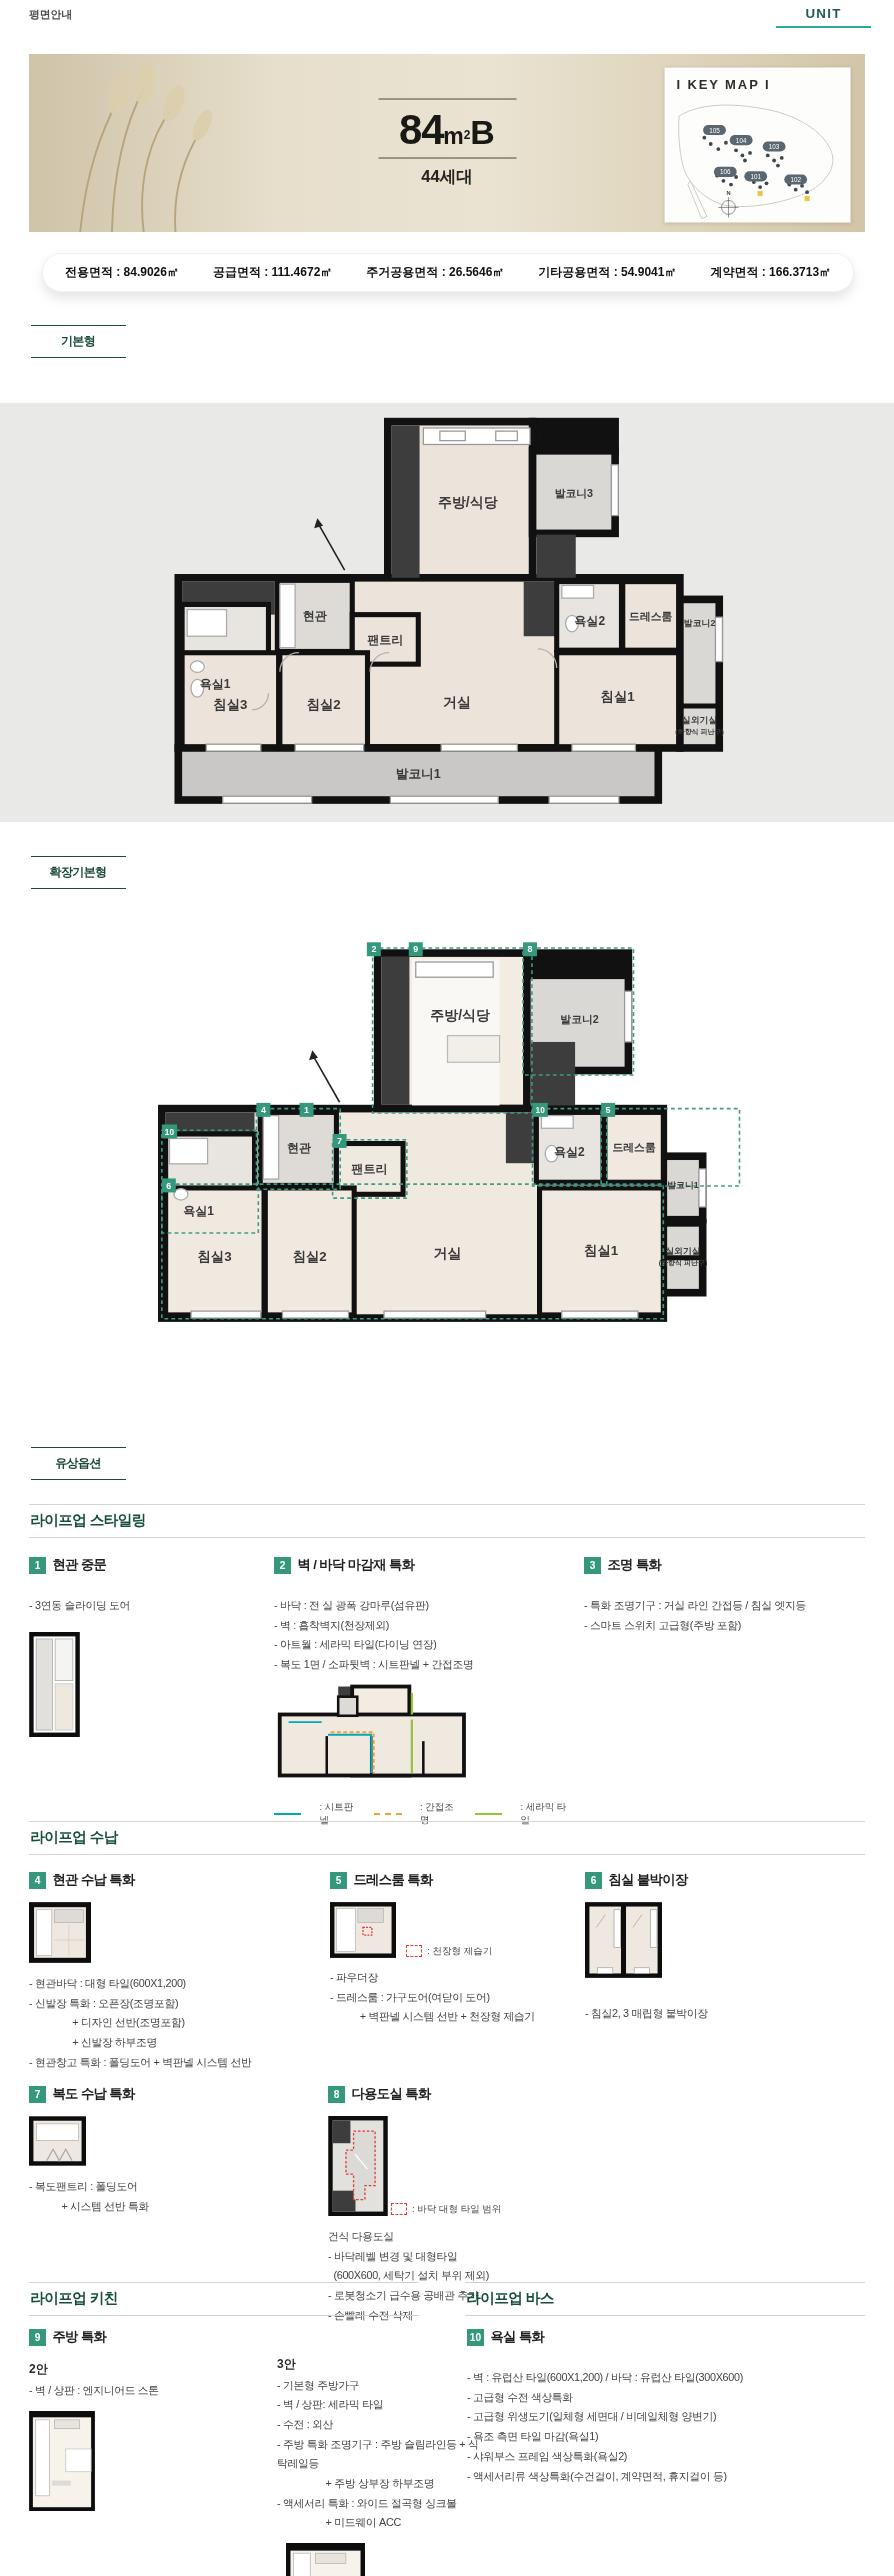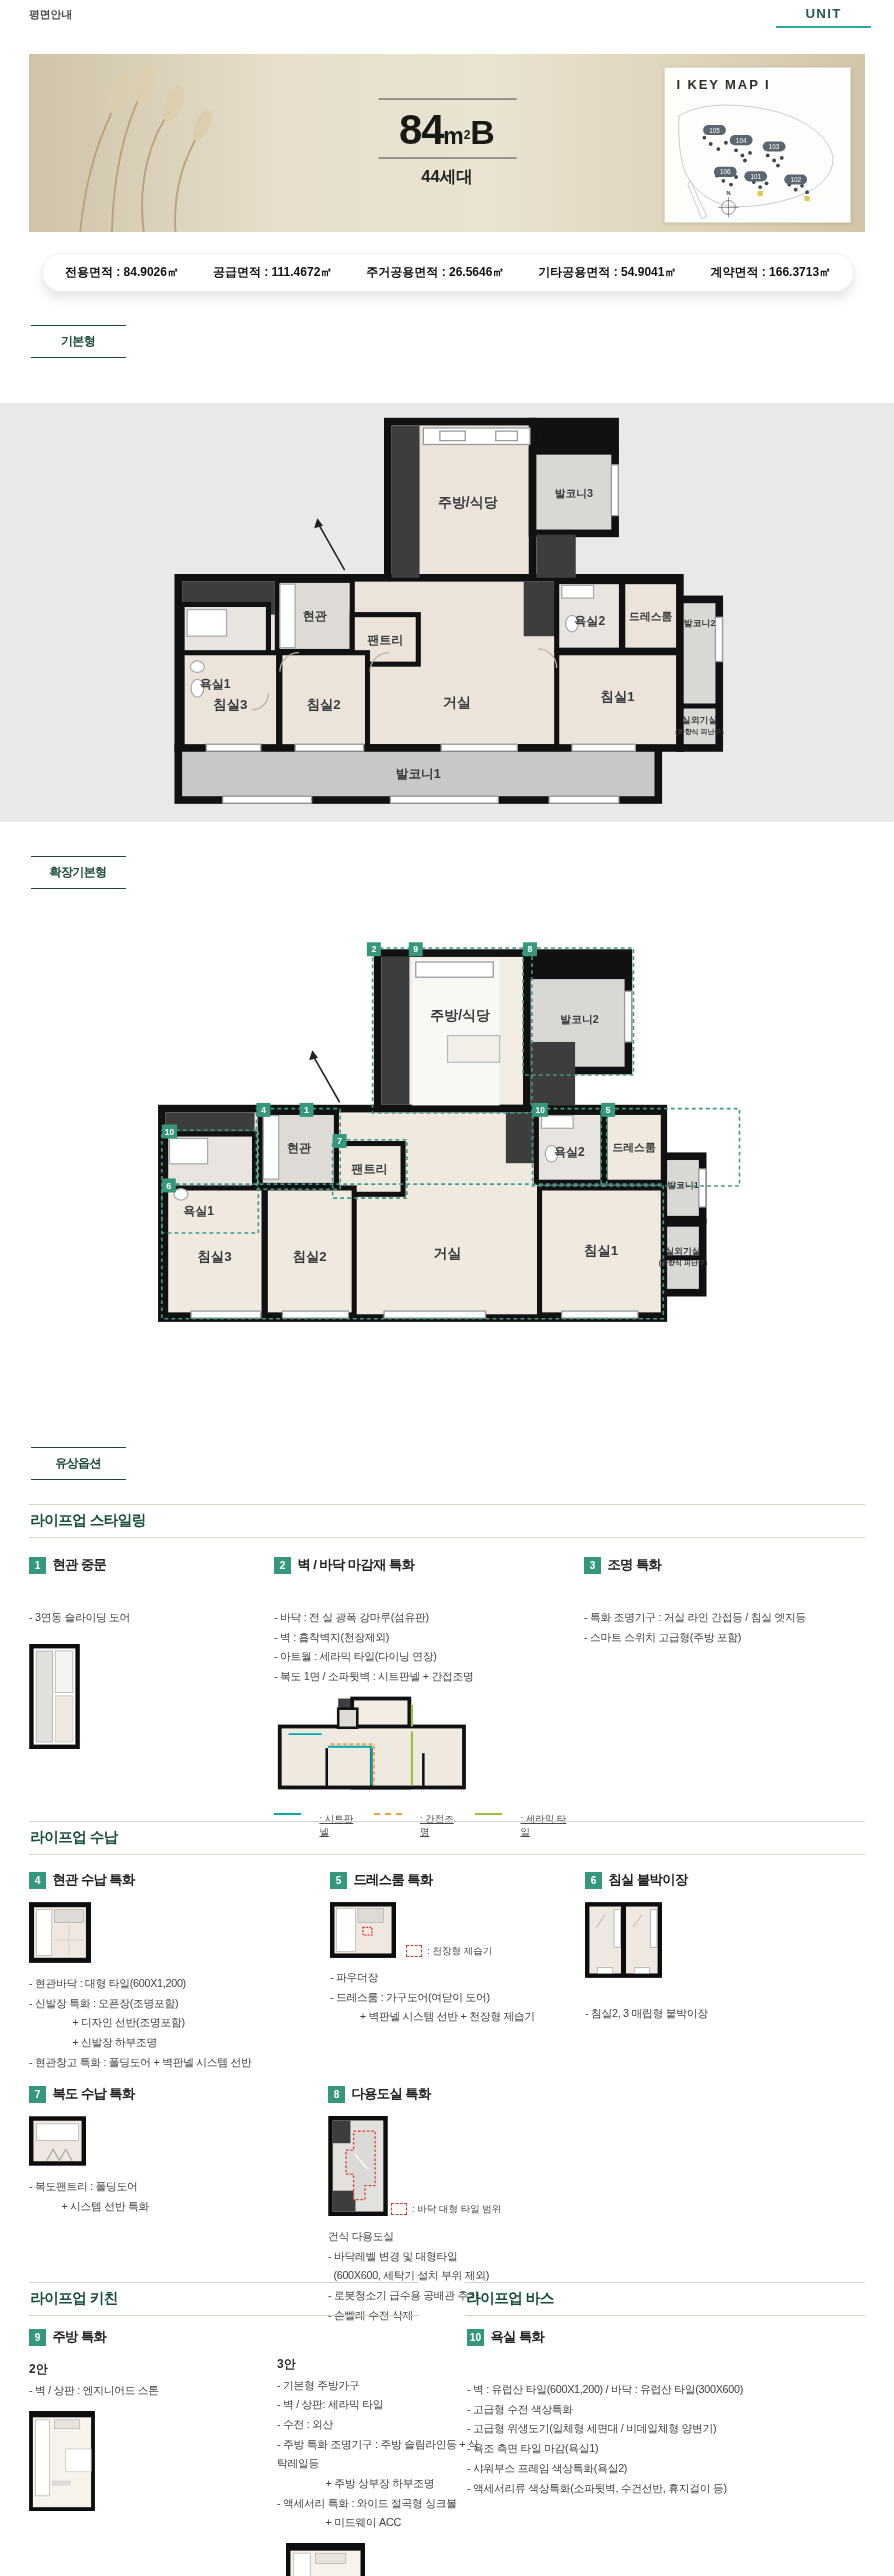--- a/index.html
+++ b/index.html
@@ -43,26 +43,26 @@
   .rlabel{fill:#3a3a3a;font-weight:bold;}
   
   .opt-section{position:absolute;left:29px;width:836px;}
   .sec-heading{border-top:0.6px solid #d8d3ca;border-bottom:0.6px solid #d8d3ca;padding:6.4px 1.3px;
                color:#174f3c;font-size:14.6px;font-weight:bold;letter-spacing:-0.6px;}
   .opt-item{position:absolute;}
   .opt-head{display:flex;align-items:center;gap:6.4px;}
   .chip{min-width:17px;height:17px;padding:0 2.5px;background:#35977c;color:#fff;font-size:10.2px;font-weight:bold;
         display:flex;align-items:center;justify-content:center;box-sizing:border-box;}
   .opt-title{font-size:13.3px;font-weight:bold;color:#1f1f1f;letter-spacing:-0.6px;}
-  .lines{margin-top:34px;}
+  .lines{margin-top:22px;}
   .line{font-size:10.8px;line-height:19.7px;color:#3f3f3f;white-space:pre-wrap;letter-spacing:-0.3px;}
   .sub-label{font-size:12px;font-weight:bold;color:#2a2a2a;margin-bottom:2.5px;}
   
   .legend-row{display:flex;align-items:center;gap:14px;margin-top:9px;}
-  .leg{display:flex;gap:18px;font-size:9.5px;color:#4a4a4a;text-decoration:underline;}
+  .leg{display:flex;align-items:center;gap:18px;font-size:9.5px;color:#4a4a4a;}
   .sw{width:29px;height:0;}
   .sw.sheet{border-top:2.5px solid #00a9b7;}
   .sw.indirect{border-top:2.5px dashed #f0a13e;}
   .sw.ceramic{border-top:2.5px solid #97c33c;}
   .red-box{width:14px;height:10.2px;border:1.3px dashed #e0392f;background:#fff;}
   .inline-legend{display:flex;align-items:center;gap:5.1px;font-size:9.5px;color:#4a4a4a;}
   .thumb{display:block;}
   .kb-heading{position:absolute;border-top:0.6px solid #d8d3ca;border-bottom:0.6px solid #d8d3ca;
               padding:6.4px 1.3px;color:#174f3c;font-size:14.6px;font-weight:bold;letter-spacing:-0.6px;box-sizing:border-box;}
 </style>
@@ -589,17 +589,17 @@
     <div class="opt-head">
         <span class="chip">10</span>
         <span class="opt-title">욕실 특화</span>
       </div>
     <div class="lines">
         <div class="line">- 벽 : 유럽산 타일(600X1,200) / 바닥 : 유럽산 타일(300X600)</div>
         <div class="line">- 고급형 수전 색상특화</div>
         <div class="line">- 고급형 위생도기(일체형 세면대 / 비데일체형 양변기)</div>
         <div class="line">- 욕조 측면 타일 마감(욕실1)</div>
         <div class="line">- 샤워부스 프레임 색상특화(욕실2)</div>
-        <div class="line">- 액세서리류 색상특화(소파뒷벽, 수건선반, 휴지걸이 등)</div>
+        <div class="line">- 액세서리류 색상특화(수건걸이, 계약면적, 휴지걸이 등)</div>
       </div>
   </div>
 </div>
 
 
 </body></html>

